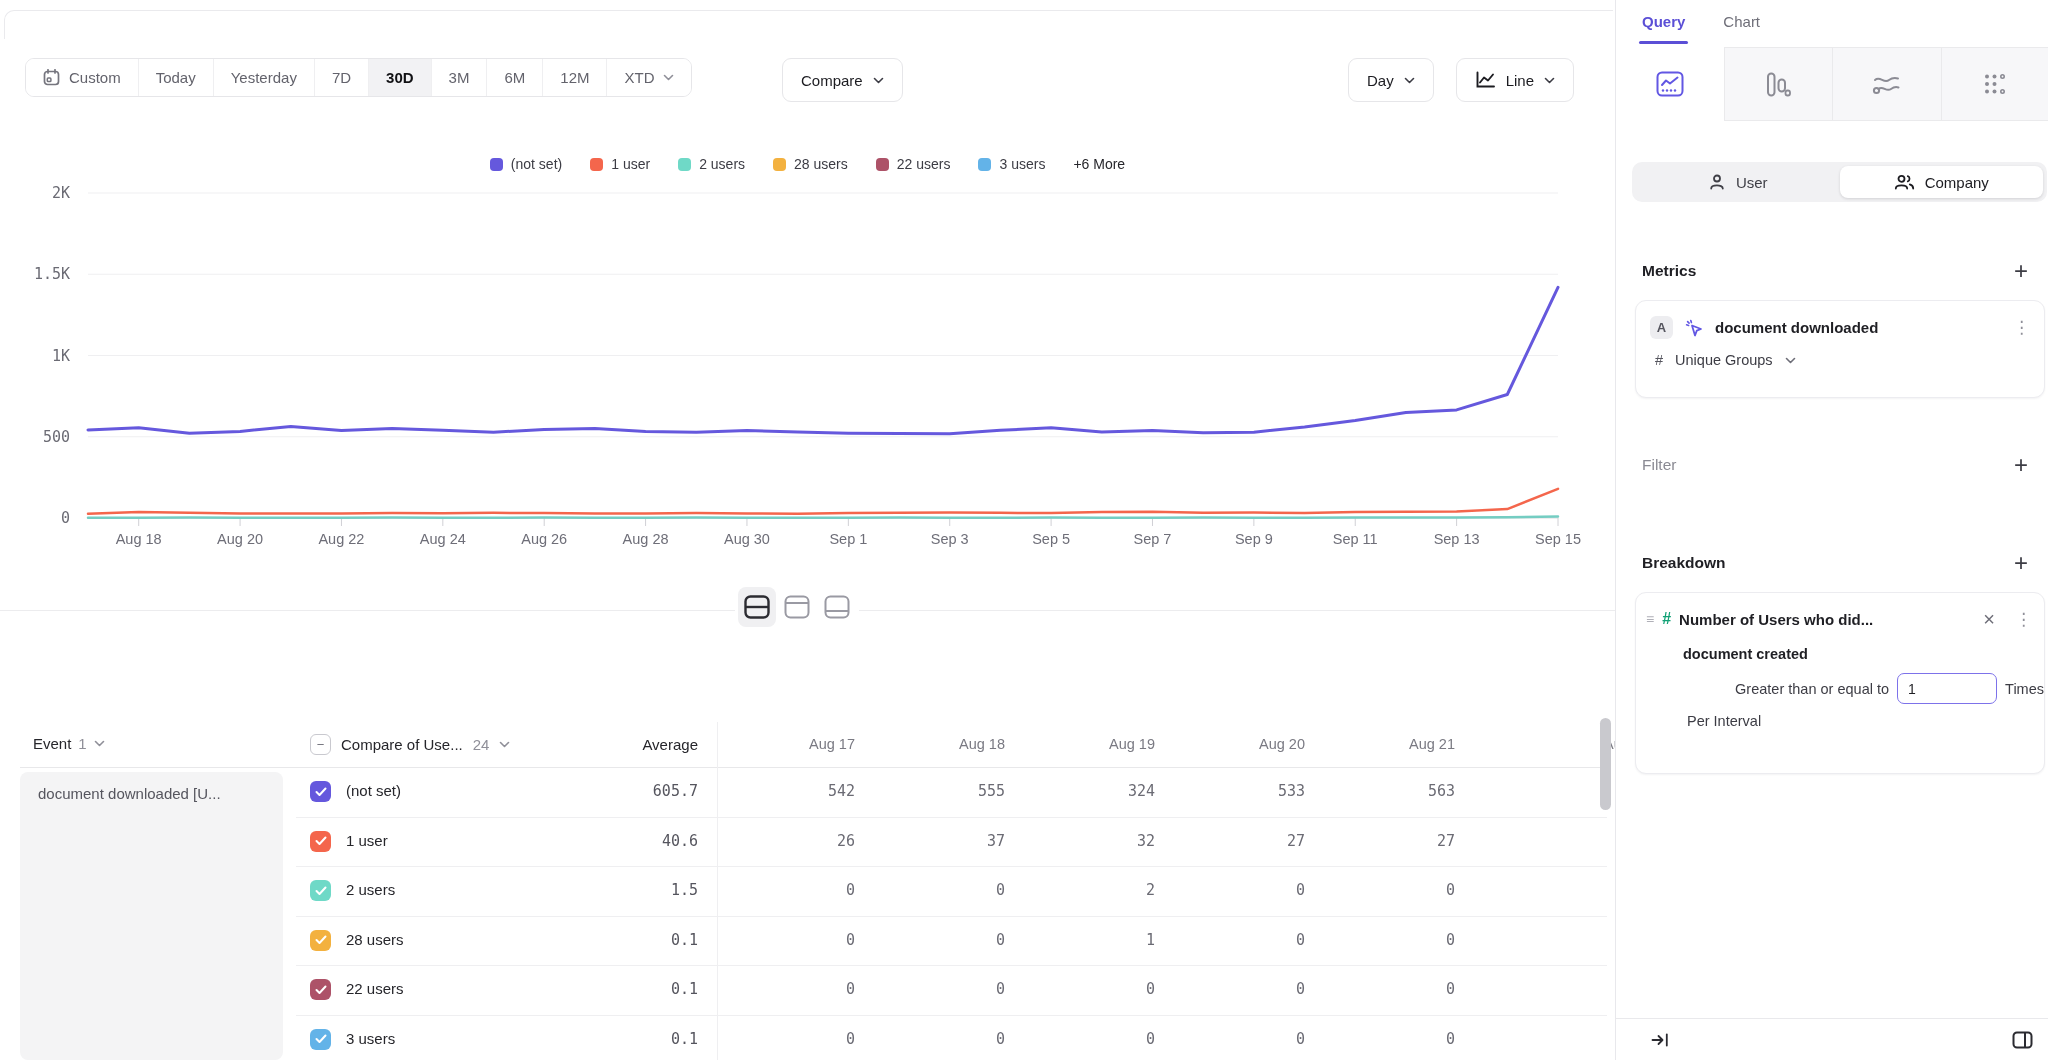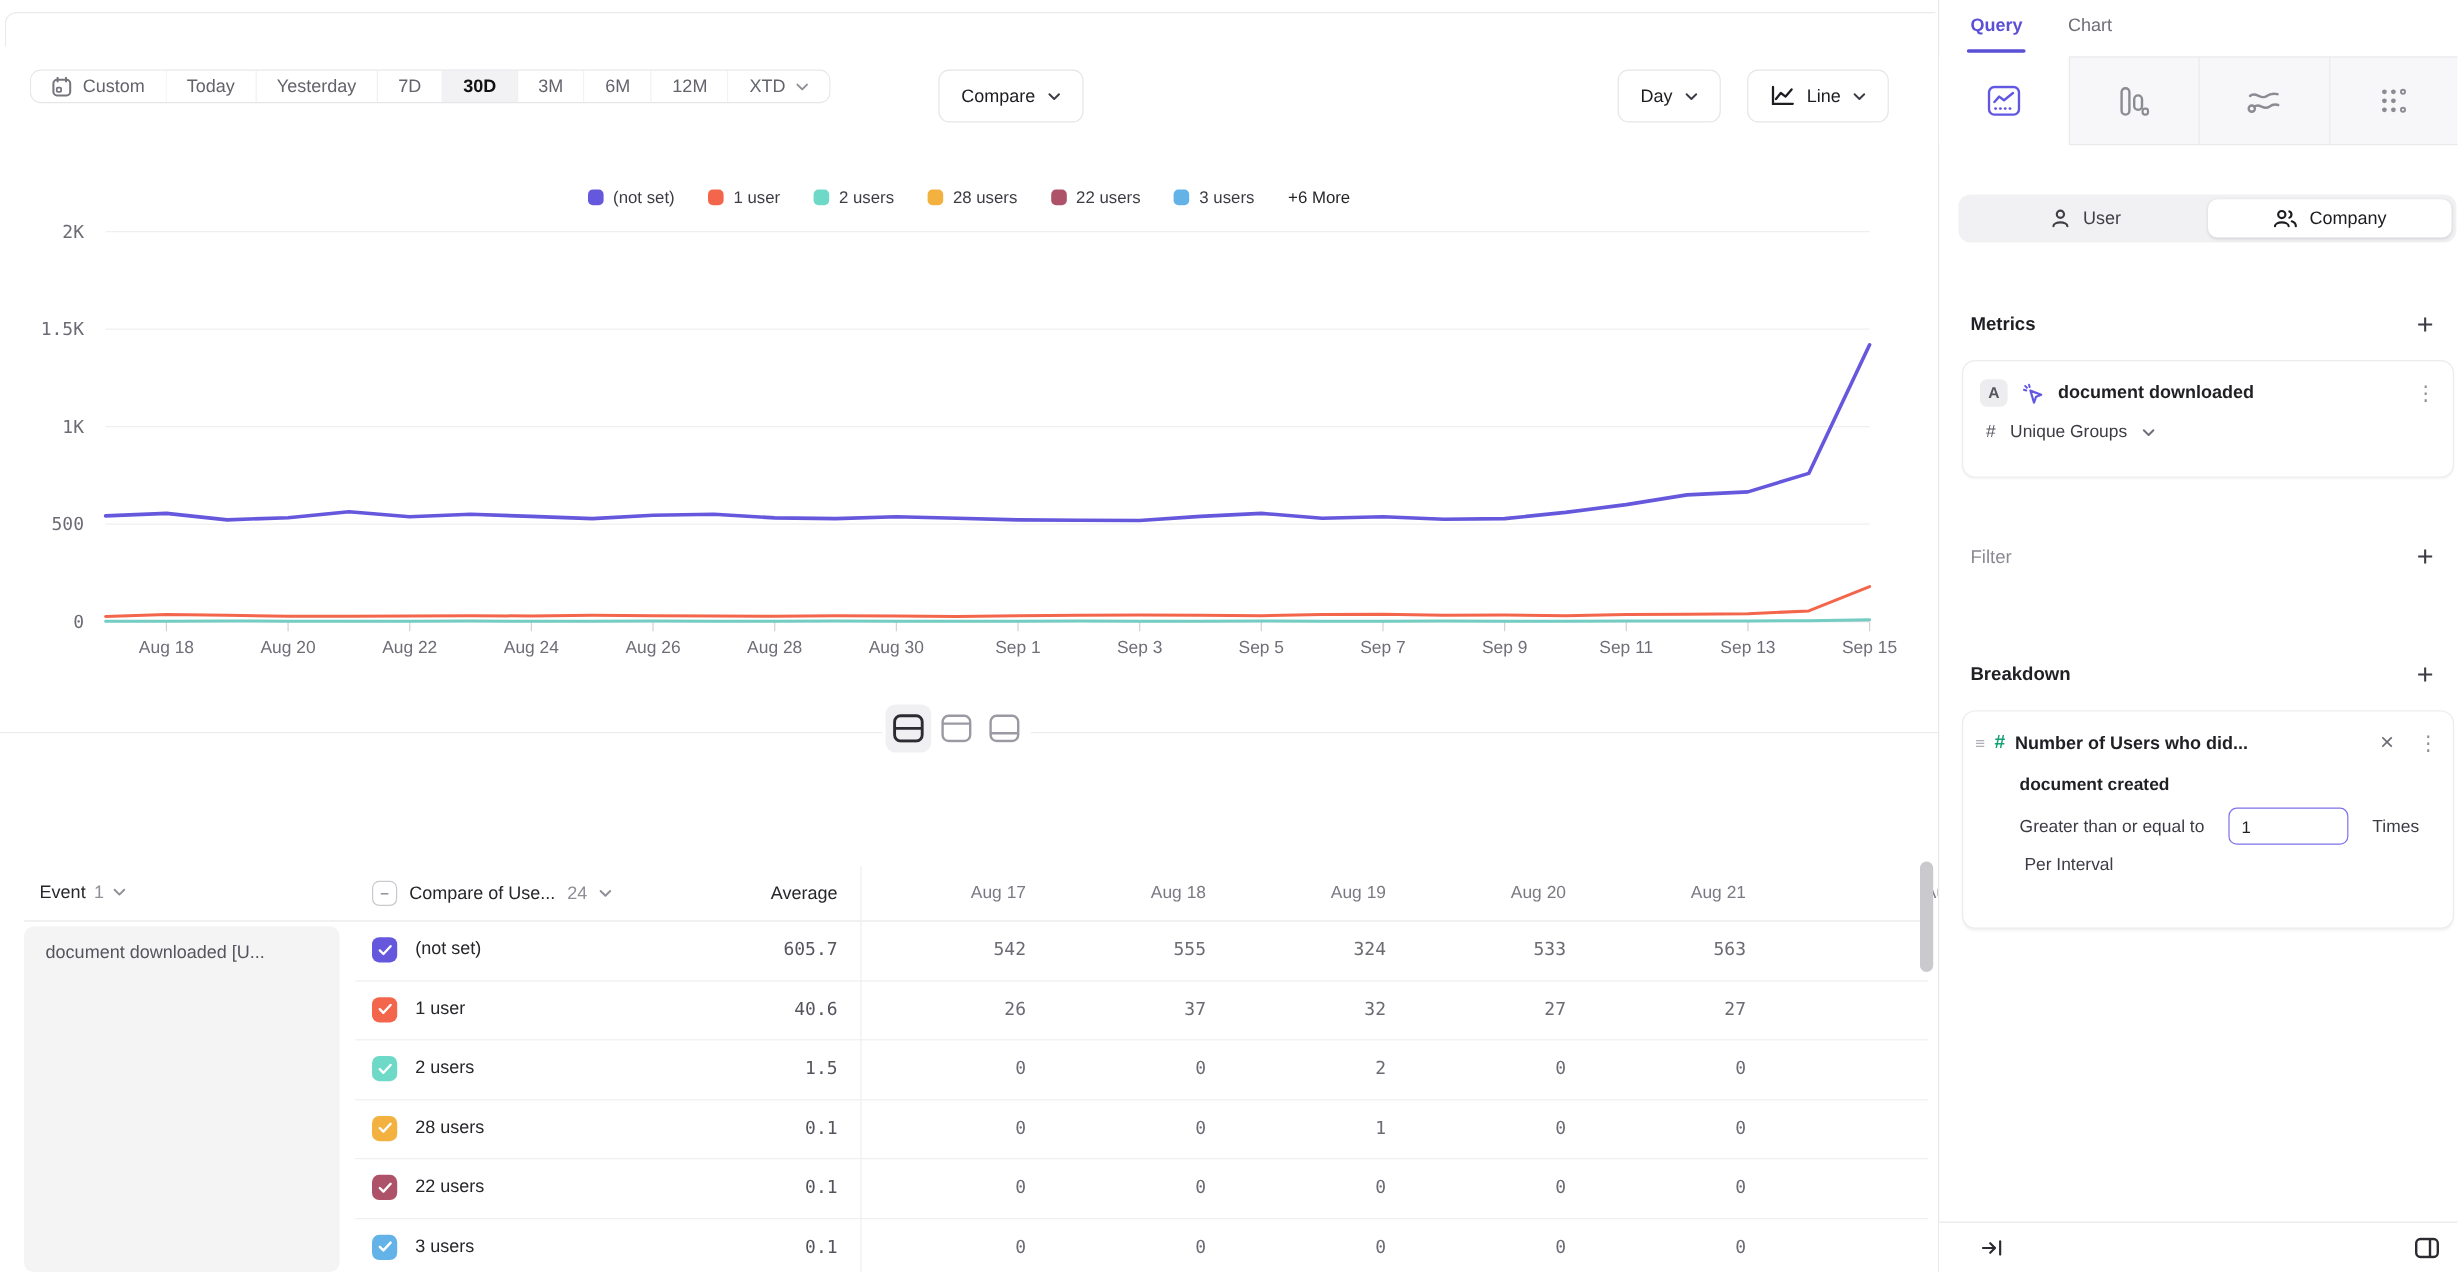--- a/index.html
+++ b/index.html
@@ -6,21 +6,21 @@
   .page{position:relative;width:2048px;height:1060px;overflow:hidden;background:#fff;
         font-family:"Liberation Sans","DejaVu Sans",sans-serif;color:#26262b;}
   .mono{font-family:"DejaVu Sans Mono",monospace;}
 
   
   .main{position:absolute;left:0;top:0;width:1615px;height:1060px;}
   .corner{position:absolute;left:4px;top:10px;width:1608px;height:28px;
           border-top:1px solid #eaeaed;border-left:1px solid #eaeaed;border-top-left-radius:10px;}
 
   
-  .range-group{position:absolute;left:25px;top:58px;height:28px;display:flex;align-items:stretch;
+  .range-group{position:absolute;left:25px;top:58px;height:39px;display:flex;align-items:stretch;
                border:1px solid #e6e6e9;border-radius:9px;background:#fff;box-sizing:border-box;}
   .range-btn{display:flex;align-items:center;gap:9px;padding:0 17px;font-size:15px;color:#63636c;
              border-right:1px solid #efeff1;cursor:pointer;background:#fff;white-space:nowrap;}
   .range-btn:first-child{border-radius:8px 0 0 8px;}
   .range-btn:last-child{border-right:none;border-radius:0 8px 8px 0;}
   .range-btn.active{background:#f2f2f4;color:#111114;font-weight:700;}
   .btn{height:44px;display:flex;align-items:center;gap:10px;padding:0 18px;border:1px solid #e6e6e9;
        border-radius:9px;font-size:15px;color:#1c1c21;font-weight:500;background:#fff;box-sizing:border-box;cursor:pointer;}
   .compare-btn{position:absolute;left:782px;top:58px;}
   .right-controls{position:absolute;left:1348px;top:58px;display:flex;gap:22px;}
@@ -119,21 +119,21 @@
   .mc-row2{display:flex;align-items:center;gap:12px;padding:13px 14px 0 19px;font-size:14.5px;color:#3c3c44;cursor:pointer;}
   .hash-gray{color:#55555e;}
 
   .breakdown-card{top:592px;height:182px;}
   .bc-row1{display:flex;align-items:center;padding:16px 12px 0 10px;gap:8px;}
   .drag{color:#b0b0b8;font-size:14px;cursor:grab;line-height:1;}
   .hash-green{color:#13a176;font-weight:700;font-size:16px;}
   .bc-title{font-size:15px;font-weight:600;color:#1f1f24;flex:1;}
   .close-x{color:#6e6e78;font-size:20px;margin-right:12px;cursor:pointer;line-height:1;}
   .bc-event{padding:17px 0 0 47px;font-size:14.5px;font-weight:700;color:#1f1f24;}
-  .bc-cond{display:flex;align-items:center;gap:20px;padding:11px 0 0 47px;font-size:14.5px;color:#3c3c44;}
+  .bc-cond{display:flex;align-items:center;gap:8px;padding:11px 0 0 47px;font-size:14.5px;color:#3c3c44;justify-content:flex-end;}
   .times-input{width:100px;height:31px;border:1.5px solid #7d72ea;border-radius:7px;padding:0 10px;
                font-size:14px;color:#1f1f24;box-sizing:border-box;outline:none;
                font-family:"Liberation Sans","DejaVu Sans",sans-serif;}
   .bc-per{padding:9px 0 0 51px;font-size:14.5px;color:#3c3c44;}
 
   .sb-bottom{position:absolute;bottom:0;left:0;width:433px;height:42px;border-top:1px solid #e9e9ec;
              display:flex;align-items:center;justify-content:space-between;padding:0 16px 0 35px;
              box-sizing:border-box;background:#fff;}
   .icon-btn{cursor:pointer;display:flex;align-items:center;}
 </style>

